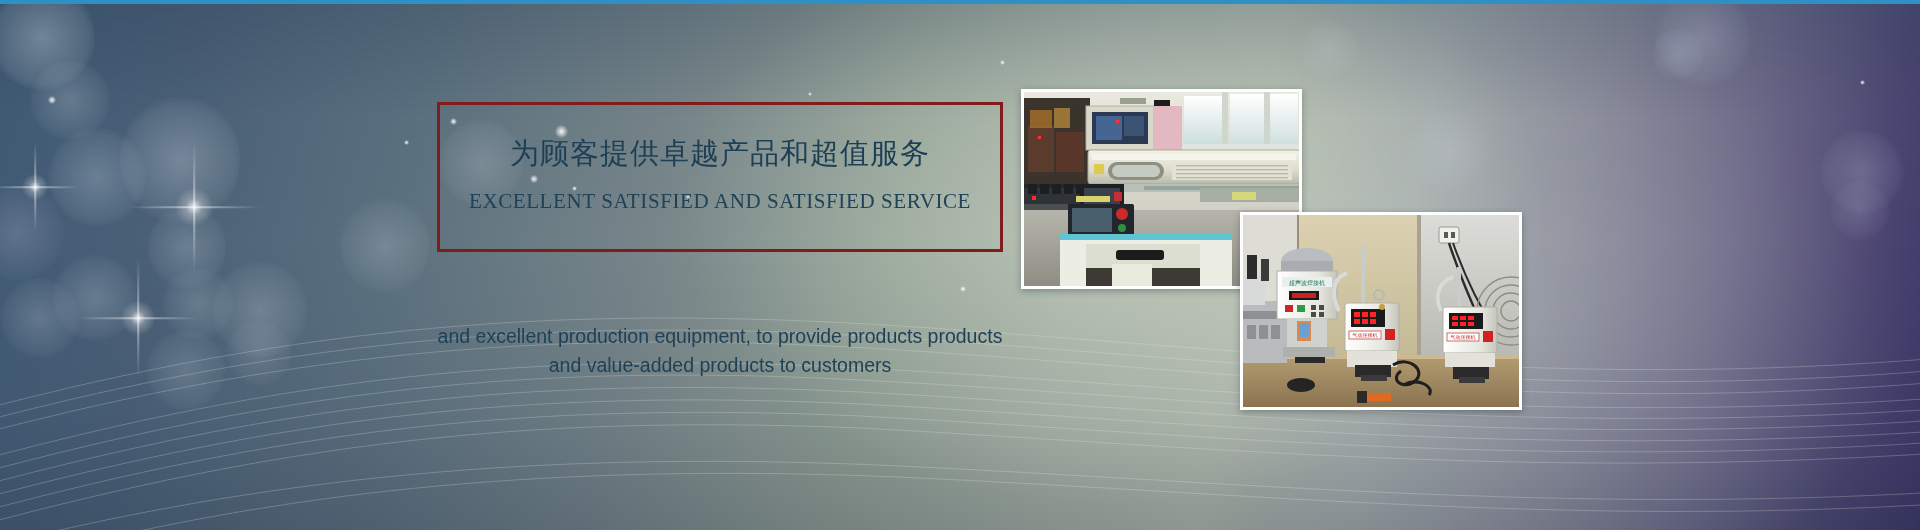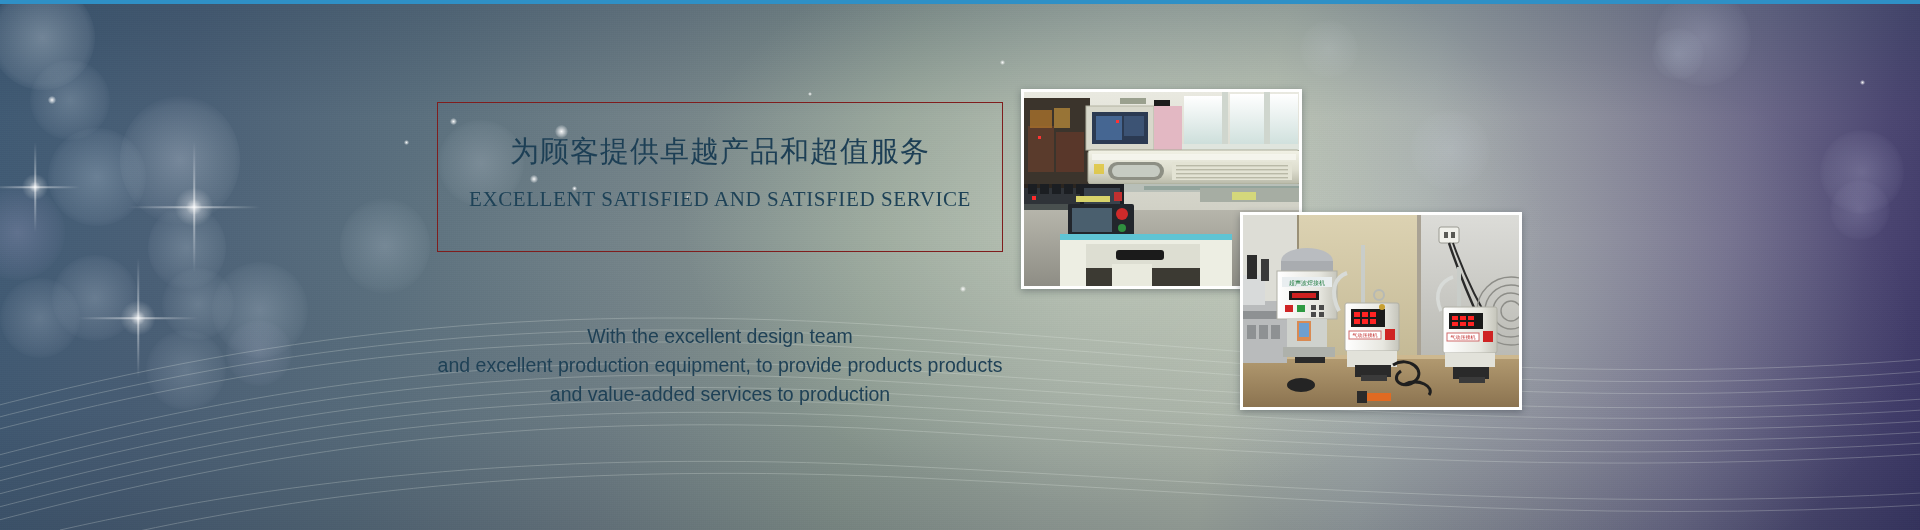--- a/index.html
+++ b/index.html
@@ -107,21 +107,21 @@
       repeating-linear-gradient(90deg, rgba(255,255,255,0.04) 0 1px, rgba(0,0,0,0.04) 1px 2px);
   }
 
   
   .headline-box {
     position: absolute;
     left: 437px;
     top: 102px;
     width: 566px;
     height: 150px;
-    border: 1px solid #7f1d1d;
+    border: 3px solid #7f1d1d;
     box-sizing: border-box;
   }
   .headline-cn {
     position: absolute;
     left: 0; right: 0;
     top: 29px;
     text-align: center;
     font-family: "Liberation Sans", "DejaVu Sans", sans-serif;
     font-size: 29px;
     letter-spacing: 1px;
@@ -247,23 +247,22 @@
 
   <div class="grain"></div>
 
   <div class="headline-box">
     <div class="headline-cn">为顾客提供卓越产品和超值服务</div>
     <div class="headline-en">EXCELLENT SATISFIED AND SATISFIED SERVICE</div>
   </div>
 
 
   <div class="body-text">
-    <div>With the excellent design team</div>
     <div>and excellent production equipment, to provide products products</div>
-    <div>and value-added services to production</div>
+    <div>and value-added products to customers</div>
   </div>
 
   <div class="photo" id="photo-1">
     <div class="photo-inner">
       <svg viewBox="0 0 275 194" preserveAspectRatio="none" style="width:100%;height:100%;display:block;">
         <defs>
           <linearGradient id="p1wall" x1="0" y1="0" x2="0" y2="1">
             <stop offset="0%" stop-color="#e9e9e0"></stop>
             <stop offset="100%" stop-color="#cfcfc4"></stop>
           </linearGradient>

